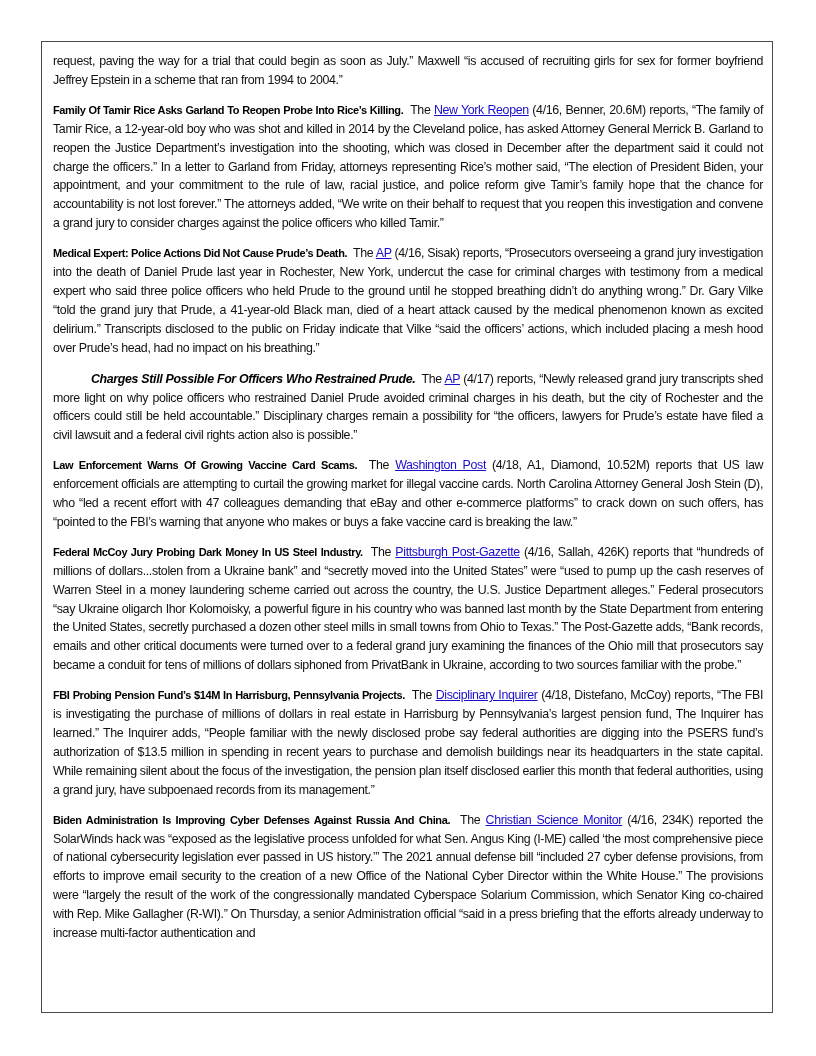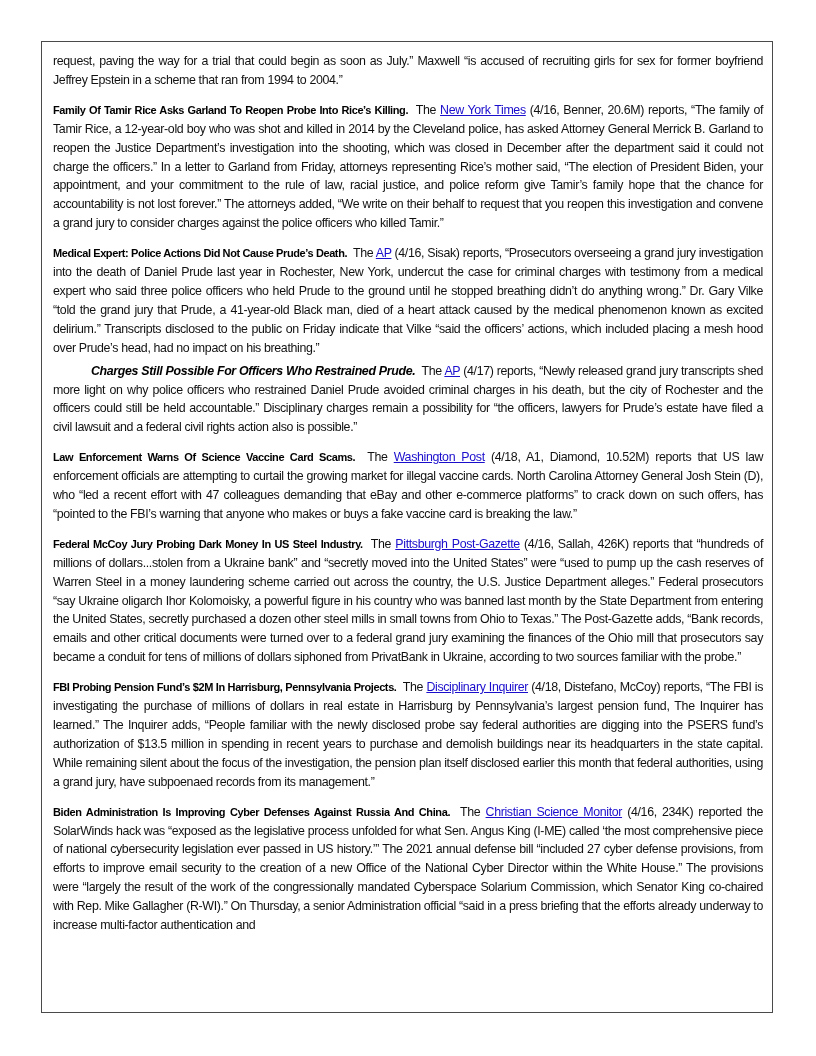--- a/index.html
+++ b/index.html
@@ -31,70 +31,70 @@
       color: #000000;
     }
     .subhead {
       font-weight: bold;
       font-style: italic;
       color: #000000;
       margin-top: 33px;
     }
     .indent { text-indent: 38px; }
     a.src { color: #1a0dcc; text-decoration: underline; }
-    .tight { margin-bottom: 4px; }
+    .tight { margin-bottom: 12px; }
   </style>
 </head>
 <body>
 
 <div class="page-frame"></div>
 
 <div class="content">
 
   <p class="para">
     <span>request, paving the way for a trial that could begin as soon as July.” Maxwell “is accused of recruiting girls for sex for former boyfriend Jeffrey Epstein in a scheme that ran from 1994 to 2004.”</span>
   </p>
 
   <p class="para">
     <span class="headline">Family Of Tamir Rice Asks Garland To Reopen Probe Into Rice’s Killing.</span>&nbsp;
     <span>The</span>
-    <a class="src" href="#">New York Times</a>
+    <a class="src" href="#">New York Reopen</a>
     <span>(4/16, Benner, 20.6M) reports, “The family of Tamir Rice, a 12-year-old boy who was shot and killed in 2014 by the Cleveland police, has asked Attorney General Merrick B. Garland to reopen the Justice Department’s investigation into the shooting, which was closed in December after the department said it could not charge the officers.” In a letter to Garland from Friday, attorneys representing Rice’s mother said, “The election of President Biden, your appointment, and your commitment to the rule of law, racial justice, and police reform give Tamir’s family hope that the chance for accountability is not lost forever.” The attorneys added, “We write on their behalf to request that you reopen this investigation and convene a grand jury to consider charges against the police officers who killed Tamir.”</span>
   </p>
 
   <p class="para tight">
     <span class="headline">Medical Expert: Police Actions Did Not Cause Prude’s Death.</span>&nbsp;
     <span>The</span>
     <a class="src" href="#">AP</a>
     <span>(4/16, Sisak) reports, “Prosecutors overseeing a grand jury investigation into the death of Daniel Prude last year in Rochester, New York, undercut the case for criminal charges with testimony from a medical expert who said three police officers who held Prude to the ground until he stopped breathing didn’t do anything wrong.” Dr. Gary Vilke “told the grand jury that Prude, a 41-year-old Black man, died of a heart attack caused by the medical phenomenon known as excited delirium.” Transcripts disclosed to the public on Friday indicate that Vilke “said the officers’ actions, which included placing a mesh hood over Prude’s head, had no impact on his breathing.”</span>
   </p>
 
   <p class="para indent">
     <span class="subhead">Charges Still Possible For Officers Who Restrained Prude.</span>&nbsp;
     <span>The</span>
     <a class="src" href="#">AP</a>
     <span>(4/17) reports, “Newly released grand jury transcripts shed more light on why police officers who restrained Daniel Prude avoided criminal charges in his death, but the city of Rochester and the officers could still be held accountable.” Disciplinary charges remain a possibility for “the officers, lawyers for Prude’s estate have filed a civil lawsuit and a federal civil rights action also is possible.”</span>
   </p>
 
   <p class="para">
-    <span class="headline">Law Enforcement Warns Of Science Vaccine Card Scams.</span>&nbsp;
+    <span class="headline">Law Enforcement Warns Of Growing Vaccine Card Scams.</span>&nbsp;
     <span>The</span>
     <a class="src" href="#">Washington Post</a>
     <span>(4/18, A1, Diamond, 10.52M) reports that US law enforcement officials are attempting to curtail the growing market for illegal vaccine cards. North Carolina Attorney General Josh Stein (D), who “led a recent effort with 47 colleagues demanding that eBay and other e-commerce platforms” to crack down on such offers, has “pointed to the FBI’s warning that anyone who makes or buys a fake vaccine card is breaking the law.”</span>
   </p>
 
   <p class="para">
     <span class="headline">Federal McCoy Jury Probing Dark Money In US Steel Industry.</span>&nbsp;
     <span>The</span>
     <a class="src" href="#">Pittsburgh Post-Gazette</a>
     <span>(4/16, Sallah, 426K) reports that “hundreds of millions of dollars...stolen from a Ukraine bank” and “secretly moved into the United States” were “used to pump up the cash reserves of Warren Steel in a money laundering scheme carried out across the country, the U.S. Justice Department alleges.” Federal prosecutors “say Ukraine oligarch Ihor Kolomoisky, a powerful figure in his country who was banned last month by the State Department from entering the United States, secretly purchased a dozen other steel mills in small towns from Ohio to Texas.” The Post-Gazette adds, “Bank records, emails and other critical documents were turned over to a federal grand jury examining the finances of the Ohio mill that prosecutors say became a conduit for tens of millions of dollars siphoned from PrivatBank in Ukraine, according to two sources familiar with the probe.”</span>
   </p>
 
   <p class="para">
-    <span class="headline">FBI Probing Pension Fund’s $2M In Harrisburg, Pennsylvania Projects.</span>&nbsp;
+    <span class="headline">FBI Probing Pension Fund’s $14M In Harrisburg, Pennsylvania Projects.</span>&nbsp;
     <span>The</span>
     <a class="src" href="#">Disciplinary Inquirer</a>
     <span>(4/18, Distefano, McCoy) reports, “The FBI is investigating the purchase of millions of dollars in real estate in Harrisburg by Pennsylvania’s largest pension fund, The Inquirer has learned.” The Inquirer adds, “People familiar with the newly disclosed probe say federal authorities are digging into the PSERS fund’s authorization of $13.5 million in spending in recent years to purchase and demolish buildings near its headquarters in the state capital. While remaining silent about the focus of the investigation, the pension plan itself disclosed earlier this month that federal authorities, using a grand jury, have subpoenaed records from its management.”</span>
   </p>
 
   <p class="para">
     <span class="headline">Biden Administration Is Improving Cyber Defenses Against Russia And China.</span>&nbsp;
     <span>The</span>
     <a class="src" href="#">Christian Science Monitor</a>
     <span>(4/16, 234K) reported the SolarWinds hack was “exposed as the legislative process unfolded for what Sen. Angus King (I-ME) called ‘the most comprehensive piece of national cybersecurity legislation ever passed in US history.’” The 2021 annual defense bill “included 27 cyber defense provisions, from efforts to improve email security to the creation of a new Office of the National Cyber Director within the White House.” The provisions were “largely the result of the work of the congressionally mandated Cyberspace Solarium Commission, which Senator King co-chaired with Rep. Mike Gallagher (R-WI).” On Thursday, a senior Administration official “said in a press briefing that the efforts already underway to increase multi-factor authentication and</span>

